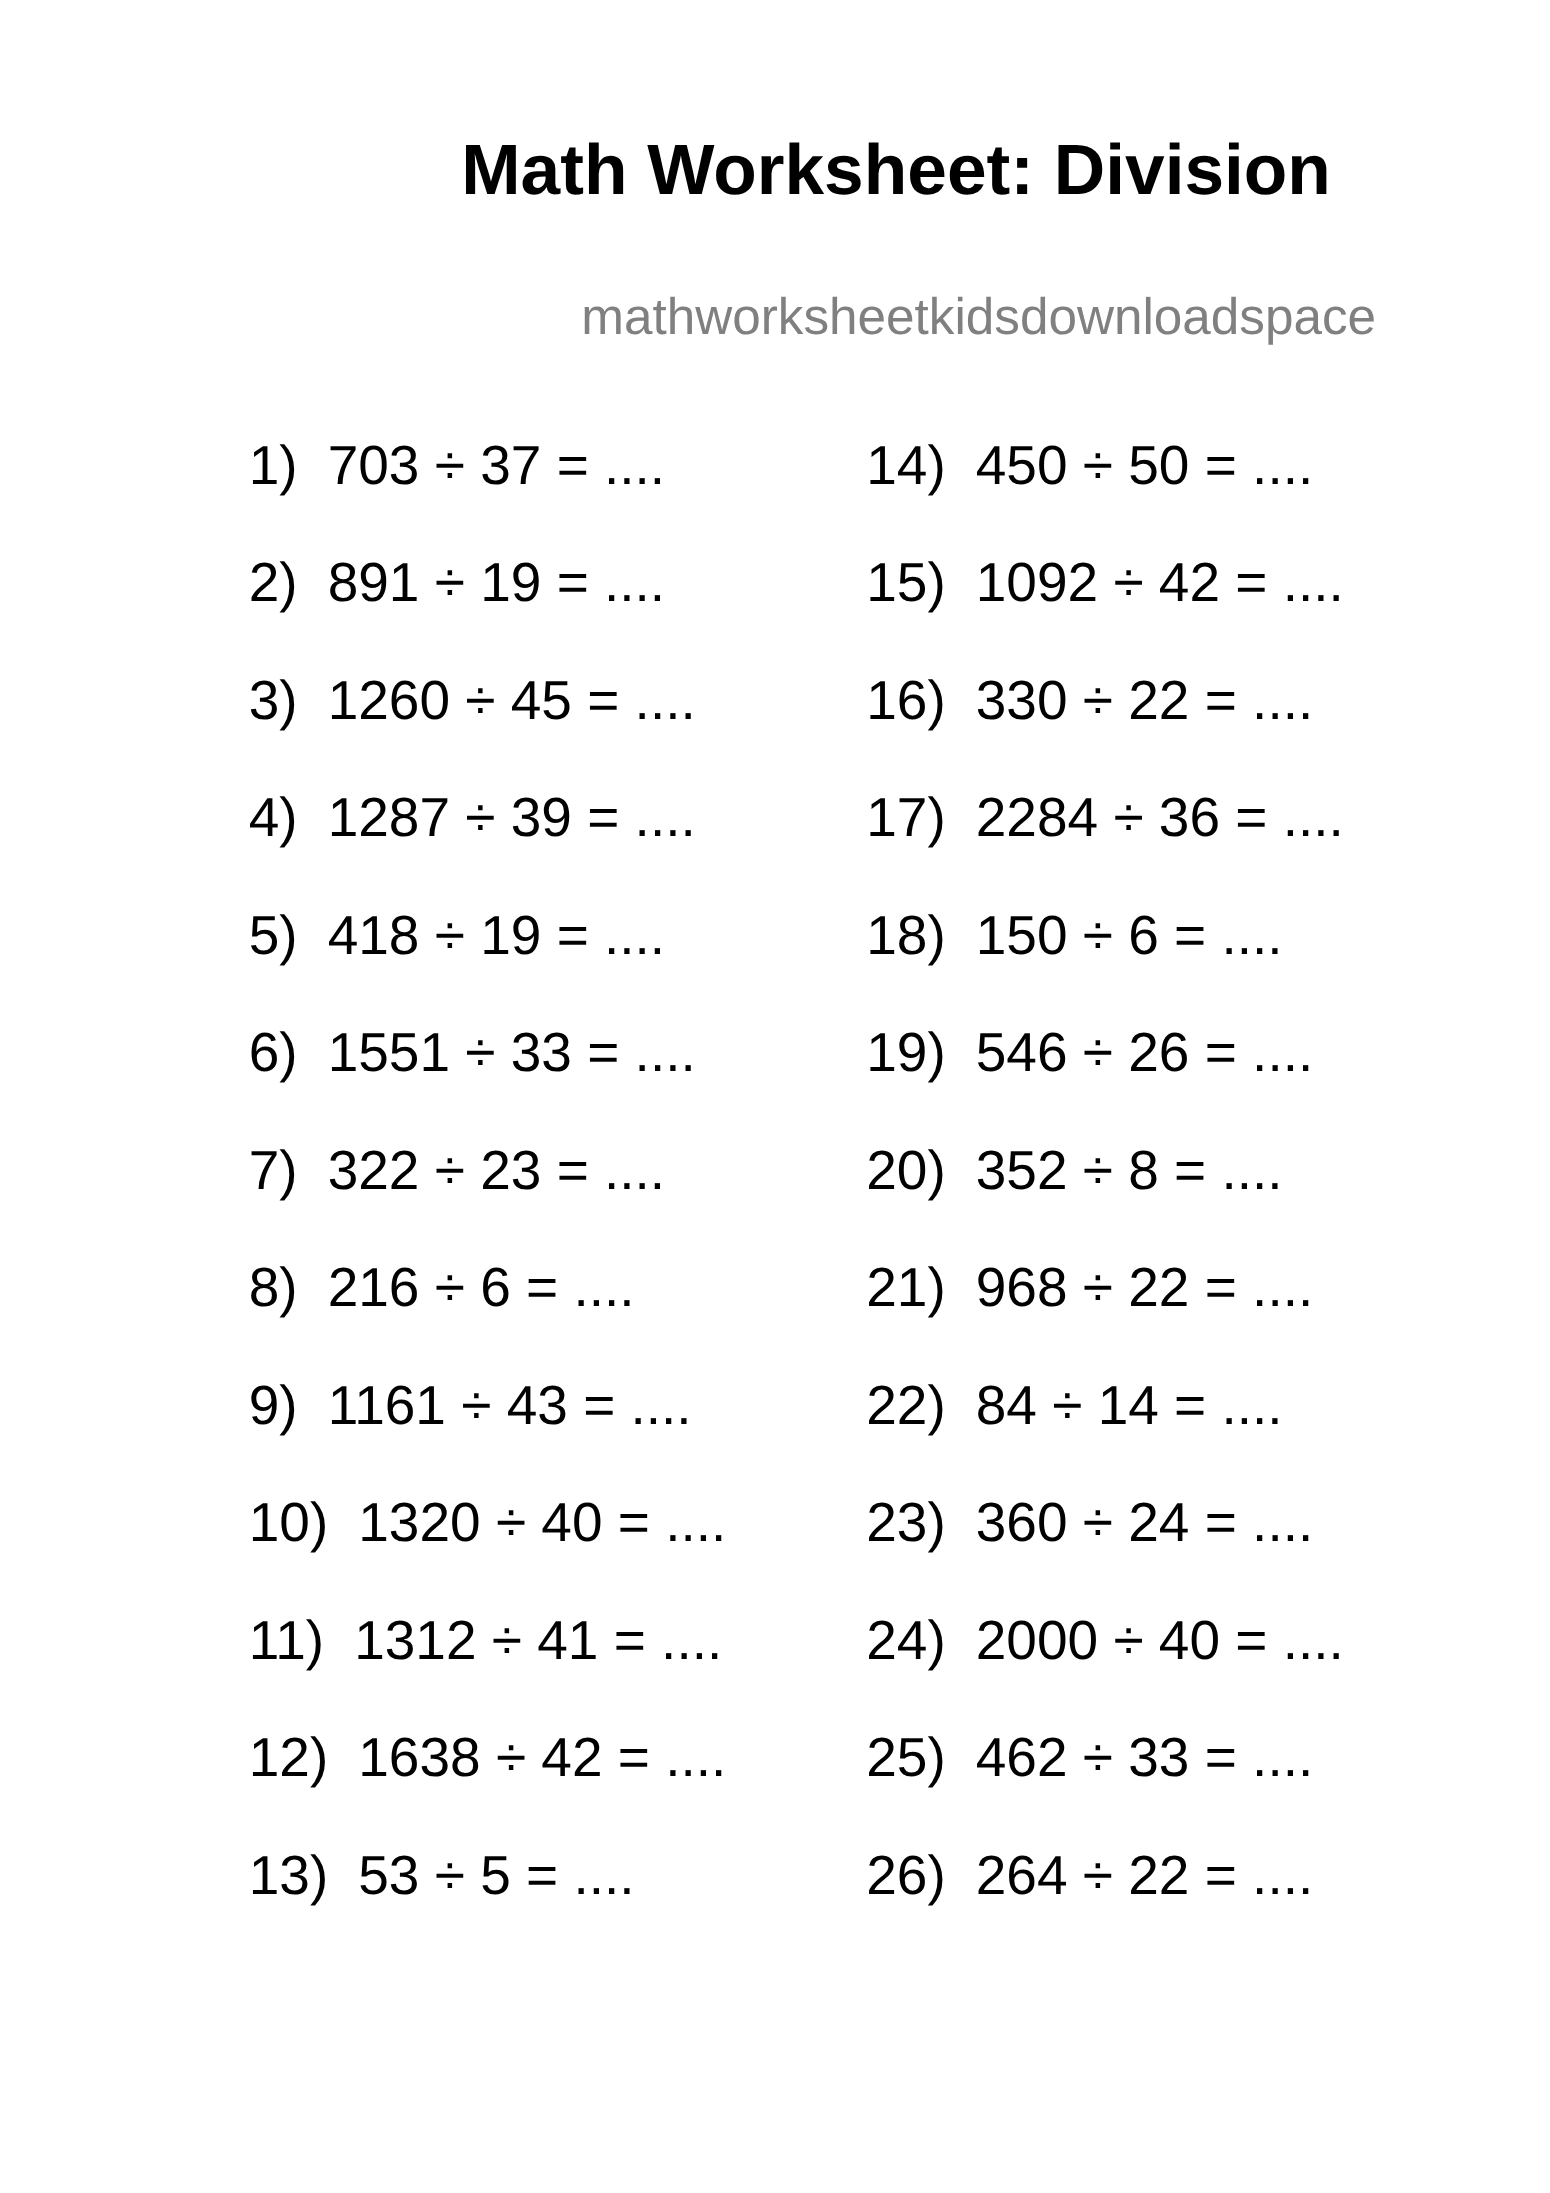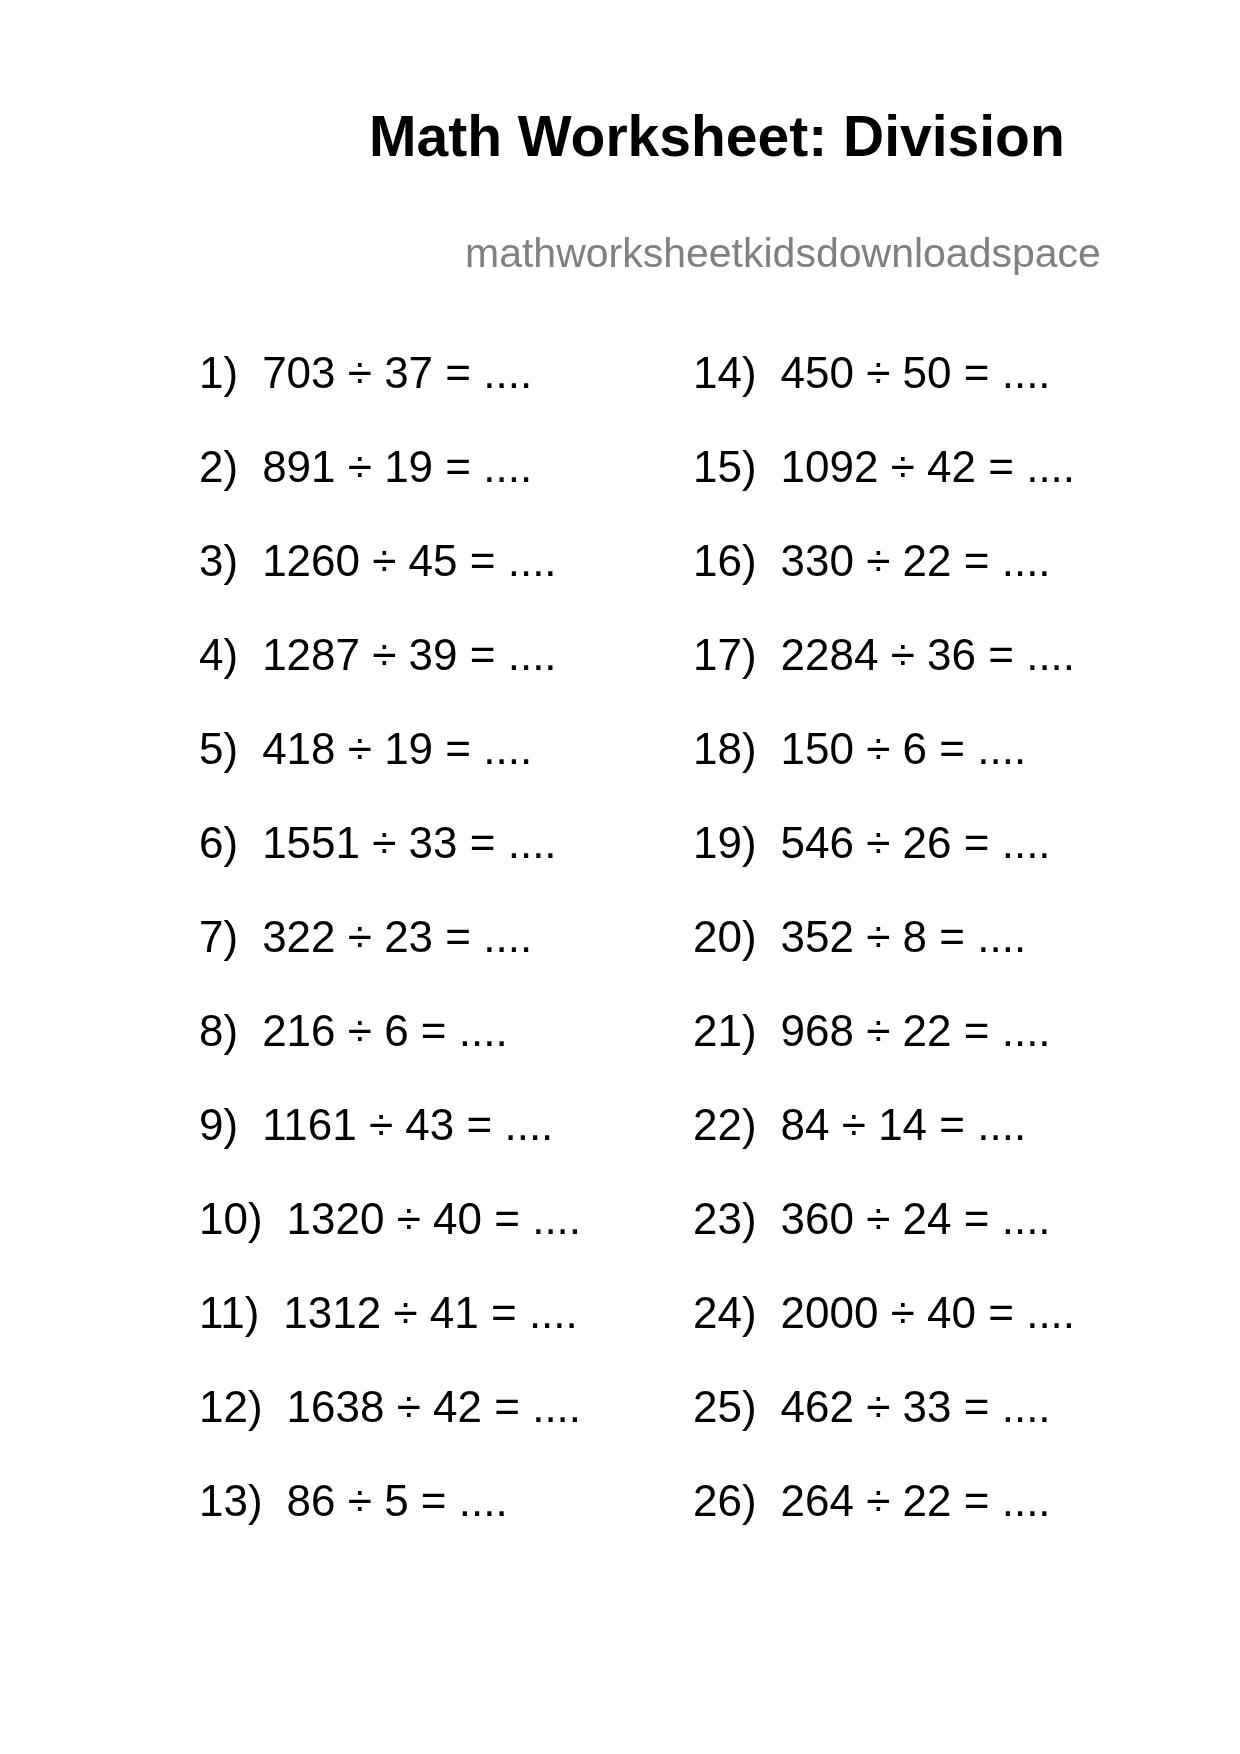--- a/index.html
+++ b/index.html
@@ -62,21 +62,21 @@
   <div class="problem"><span class="num">3)</span><span class="eq">1260 ÷ 45 = ....</span></div>
   <div class="problem"><span class="num">4)</span><span class="eq">1287 ÷ 39 = ....</span></div>
   <div class="problem"><span class="num">5)</span><span class="eq">418 ÷ 19 = ....</span></div>
   <div class="problem"><span class="num">6)</span><span class="eq">1551 ÷ 33 = ....</span></div>
   <div class="problem"><span class="num">7)</span><span class="eq">322 ÷ 23 = ....</span></div>
   <div class="problem"><span class="num">8)</span><span class="eq">216 ÷ 6 = ....</span></div>
   <div class="problem"><span class="num">9)</span><span class="eq">1161 ÷ 43 = ....</span></div>
   <div class="problem"><span class="num">10)</span><span class="eq">1320 ÷ 40 = ....</span></div>
   <div class="problem"><span class="num">11)</span><span class="eq">1312 ÷ 41 = ....</span></div>
   <div class="problem"><span class="num">12)</span><span class="eq">1638 ÷ 42 = ....</span></div>
-  <div class="problem"><span class="num">13)</span><span class="eq">86 ÷ 5 = ....</span></div>
+  <div class="problem"><span class="num">13)</span><span class="eq">53 ÷ 5 = ....</span></div>
 </div>
 
 <div class="column col-right">
   <div class="problem"><span class="num">14)</span><span class="eq">450 ÷ 50 = ....</span></div>
   <div class="problem"><span class="num">15)</span><span class="eq">1092 ÷ 42 = ....</span></div>
   <div class="problem"><span class="num">16)</span><span class="eq">330 ÷ 22 = ....</span></div>
   <div class="problem"><span class="num">17)</span><span class="eq">2284 ÷ 36 = ....</span></div>
   <div class="problem"><span class="num">18)</span><span class="eq">150 ÷ 6 = ....</span></div>
   <div class="problem"><span class="num">19)</span><span class="eq">546 ÷ 26 = ....</span></div>
   <div class="problem"><span class="num">20)</span><span class="eq">352 ÷ 8 = ....</span></div>

